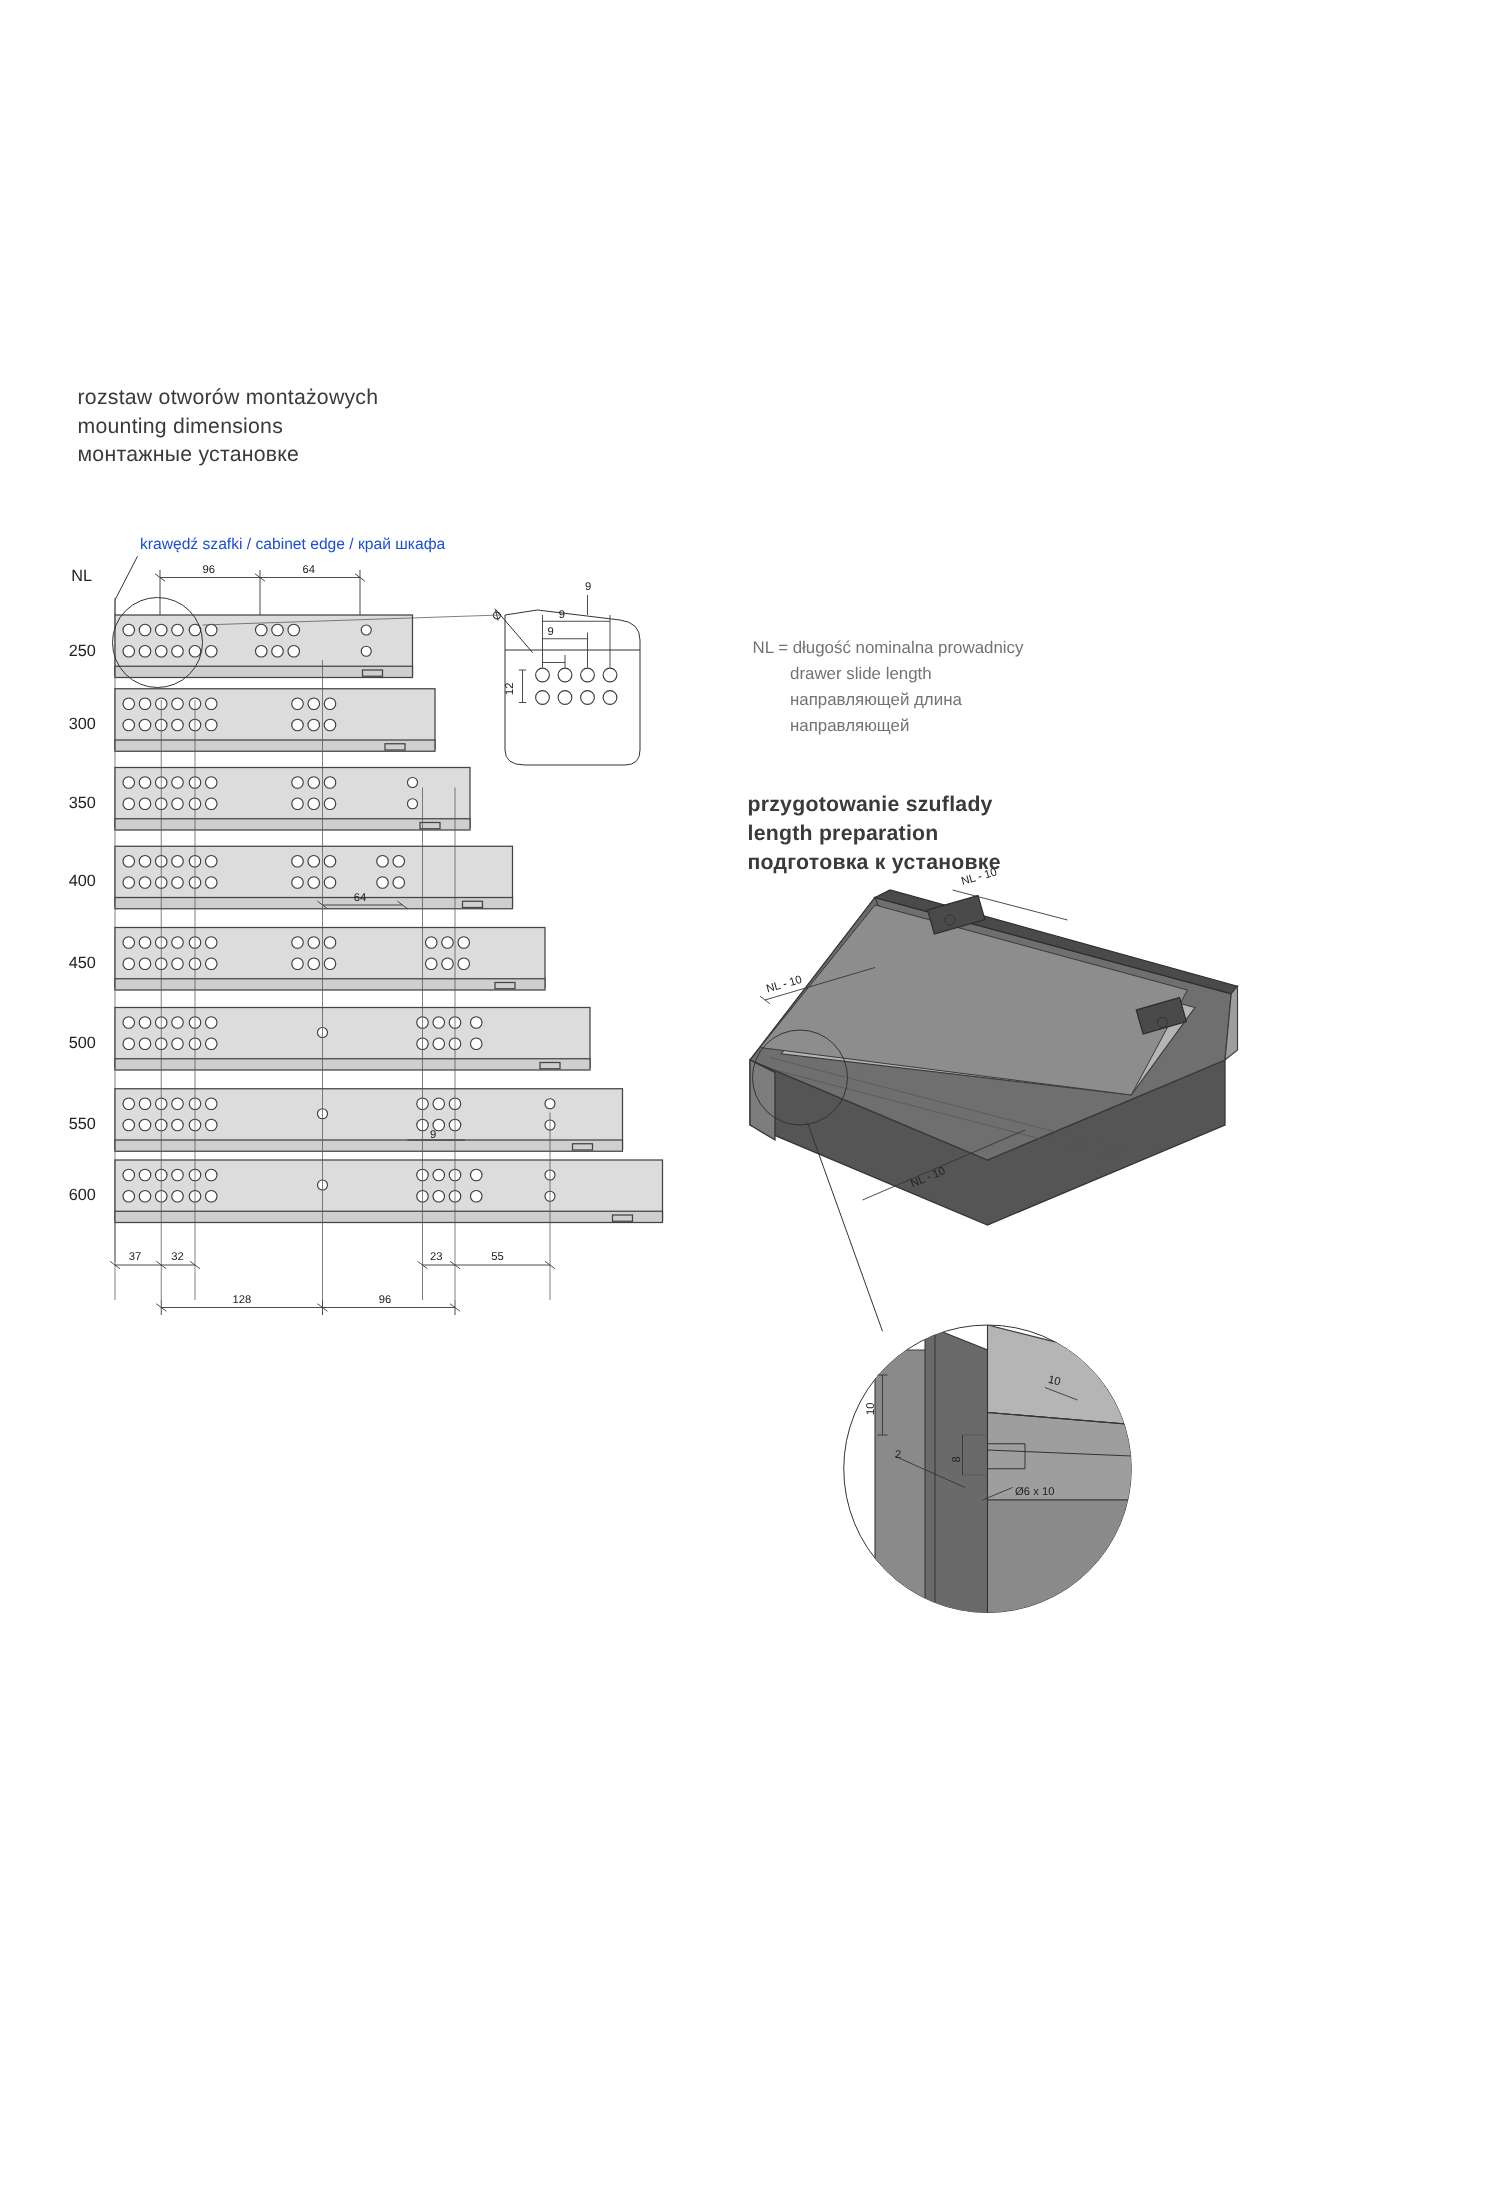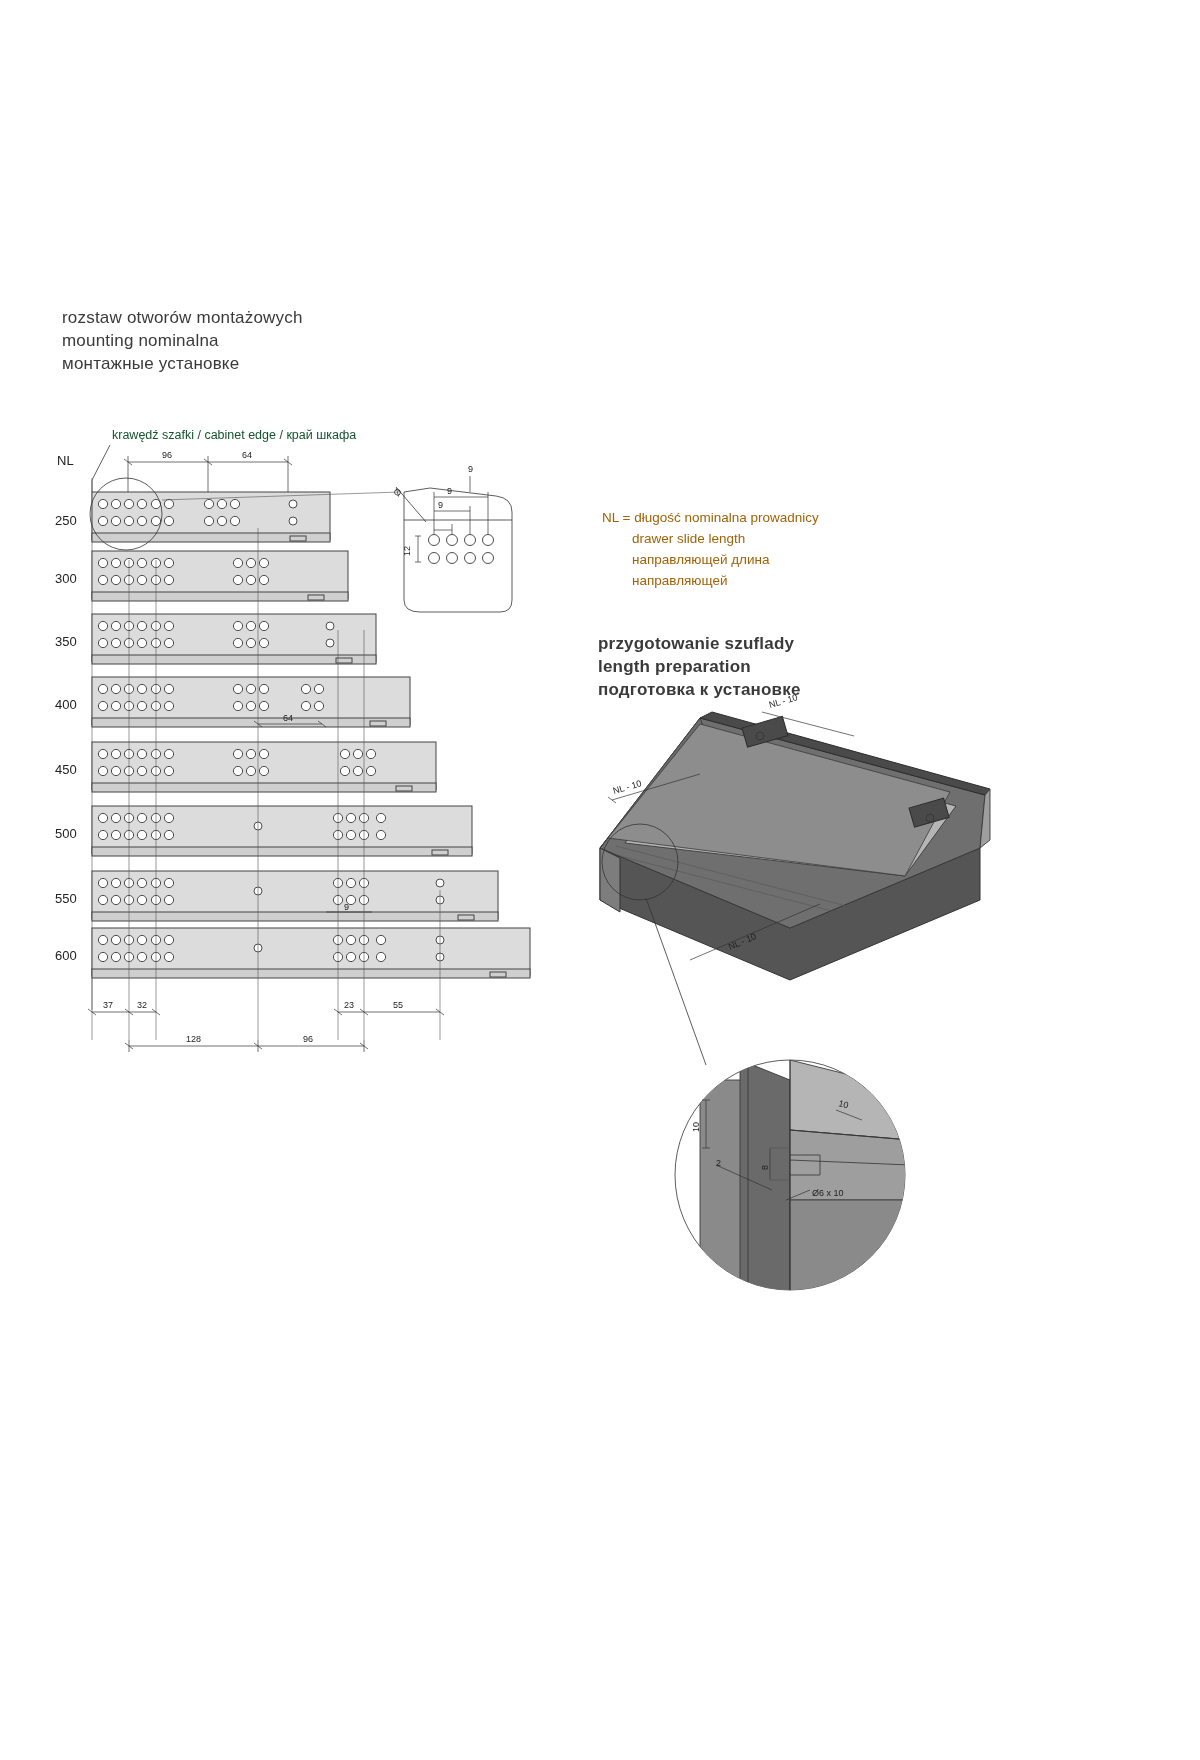--- a/index.html
+++ b/index.html
@@ -33,30 +33,30 @@
   .heading-block .ln { display: block; white-space: nowrap; }
 
   #title-block { left: 62px; top: 307px; }
   #drawer-prep-title { left: 598px; top: 633px; font-weight: bold; }
 
   .nl-note {
     position: absolute;
     left: 602px; top: 508px;
     font-size: 13.5px;
     line-height: 1.55;
-    color: #a16207;
+    color: #737373;
   }
   .nl-note .ln { display: block; white-space: nowrap; }
   .nl-note .ind { padding-left: 30px; }
 
   .cab-edge-label {
     position: absolute;
     left: 112px; top: 428px;
     font-size: 12.5px;
-    color: #14532d;
+    color: #1d4ed8;
     white-space: nowrap;
   }
 
   
   svg.layer {
     position: absolute;
     left: 0; top: 0;
     width: 1200px;
     height: 1760px;
     overflow: visible;
@@ -81,21 +81,21 @@
   .panel-c { fill:#b5b5b5; stroke:#3a3a3a; stroke-width:.9; }
   .panel-d { fill:#9e9e9e; stroke:#3a3a3a; stroke-width:.9; }
 </style>
 </head>
 <body>
 
 <div class="page">
 
   <div class="heading-block" id="title-block">
     <span class="ln">rozstaw otworów montażowych</span>
-    <span class="ln">mounting nominalna</span>
+    <span class="ln">mounting dimensions</span>
     <span class="ln">монтажные установке</span>
   </div>
 
   <div class="heading-block" id="drawer-prep-title">
     <span class="ln">przygotowanie szuflady</span>
     <span class="ln">length preparation</span>
     <span class="ln">подготовка к установке</span>
   </div>
 
   <div class="nl-note">

